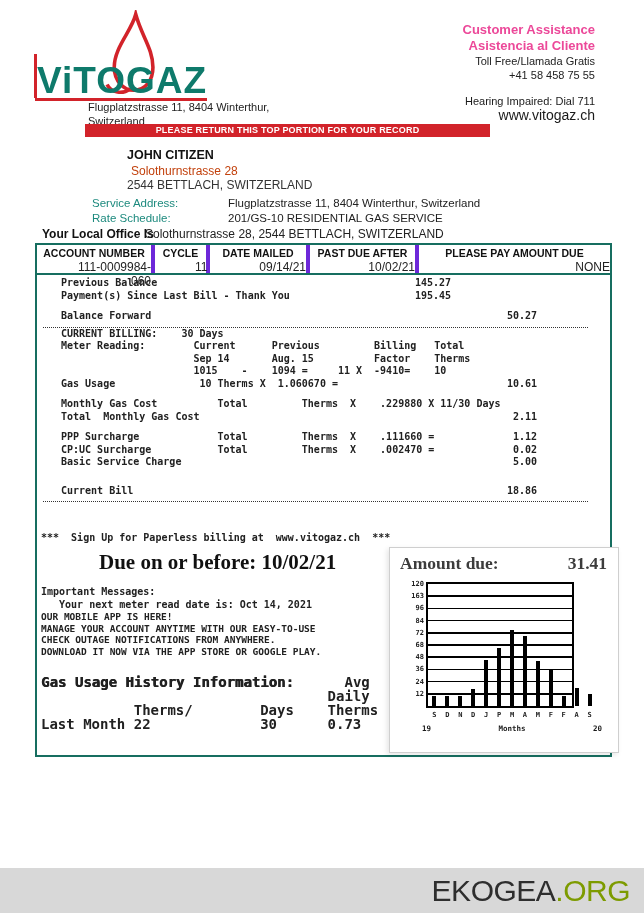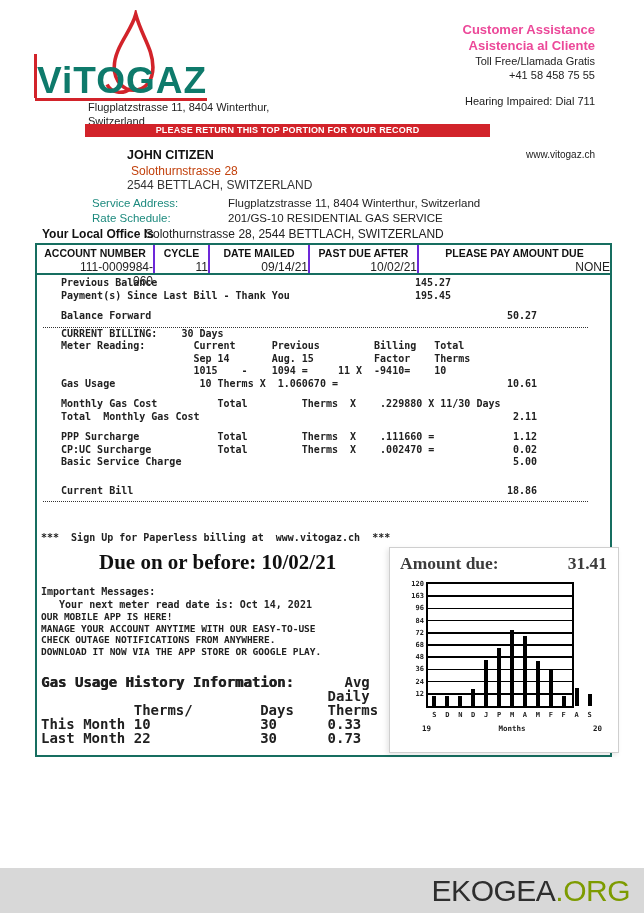--- a/index.html
+++ b/index.html
@@ -31,21 +31,21 @@
   .svc-val{left:228px;top:197px;font-size:11.5px;color:#222;}
   .rate-label{left:92px;top:212px;font-size:11.5px;color:#1d8a7e;}
   .rate-val{left:228px;top:212px;font-size:11.5px;color:#222;}
   .office-label{left:42px;top:227px;font-size:12px;font-weight:700;color:#111;}
   .office-val{left:145px;top:227px;font-size:12px;color:#222;}
 
   
   .main-box{left:35px;top:243px;width:577px;height:514px;border:2.5px solid #166e60;box-sizing:border-box;}
   .acct-table{position:absolute;left:0;top:0;width:100%;height:30px;display:flex;
               border-bottom:2px solid #166e60;box-sizing:border-box;}
-  .acct-col{border-right:2px solid #6d28d9;box-sizing:border-box;display:flex;flex-direction:column;}
+  .acct-col{border-right:4px solid #6d28d9;box-sizing:border-box;display:flex;flex-direction:column;}
   .acct-col:last-child{border-right:none;flex:1;}
   .c0{width:118px;} .c1{width:55px;} .c2{width:100px;} .c3{width:109px;}
   .acct-h{font-weight:700;font-size:10.5px;text-align:center;padding-top:2px;color:#111;}
   .acct-v{font-size:12px;text-align:right;padding-top:1px;color:#222;padding-left:40px;}
 
   #billing-rows{position:absolute;left:24px;top:32px;right:12px;}
   .brow{position:relative;height:12.5px;font-size:10px;line-height:12.5px;}
   .brow.blank{height:8px;}
   .brow .lbl{white-space:pre;}
   .brow .v1{position:absolute;left:320px;width:70px;text-align:right;}
@@ -106,21 +106,21 @@
 </div>
 
 <div class="abs hdr-right">
   <div class="b">Customer Assistance</div>
   <div class="b">Asistencia al Cliente</div>
   <div class="n">Toll Free/Llamada Gratis</div>
   <div class="n">+41 58 458 75 55</div>
 </div>
 <div class="abs hdr-right2">
   <div class="n" style="font-size:11px;line-height:14px;">Hearing Impaired: Dial 711</div>
-  <div class="n" style="font-size:10px;line-height:14px;margin-top:40px;">www.vitogaz.ch</div>
+  <div class="n" style="font-size:14px;line-height:14px;">www.vitogaz.ch</div>
 </div>
 
 <div class="abs red-banner">PLEASE RETURN THIS TOP PORTION FOR YOUR RECORD</div>
 
 <div class="abs cust-name">JOHN CITIZEN</div>
 <div class="abs cust-a1">Solothurnstrasse 28</div>
 <div class="abs cust-a2">2544 BETTLACH, SWITZERLAND</div>
 <div class="abs svc-label">Service Address:</div>
 <div class="abs svc-val">Flugplatzstrasse 11, 8404 Winterthur, Switzerland</div>
 <div class="abs rate-label">Rate Schedule:</div>
@@ -187,21 +187,20 @@
     <div class="msg-b mono">OUR MOBILE APP IS HERE!</div>
     <div class="msg-b mono">MANAGE YOUR ACCOUNT ANYTIME WITH OUR EASY-TO-USE</div>
     <div class="msg-b mono">CHECK OUTAGE NOTIFICATIONS FROM ANYWHERE.</div>
     <div class="msg-b mono">DOWNLOAD IT NOW VIA THE APP STORE OR GOOGLE PLAY.</div>
   </div>
 
   <div class="abs history">
     <div class="hline mono"><span class="xbold">Gas Usage History Information:</span><span>      Avg</span></div>
     <div class="hline mono">                                  Daily</div>
     <div class="hline mono">           Therms/        Days    Therms</div>
-    <div class="hline mono">This Month 10             30      0.33</div>
     <div class="hline mono">Last Month 22             30      0.73</div>
   </div>
 
   <div class="abs panel">
     <div class="amt-label">Amount due:</div>
     <div class="amt-value">31.41</div>
     <div id="plot" class="plot">
         <div class="gridline" style="top: 11.45px;"></div>
         <div class="gridline" style="top: 23.65px;"></div>
         <div class="gridline" style="top: 35.85px;"></div>

